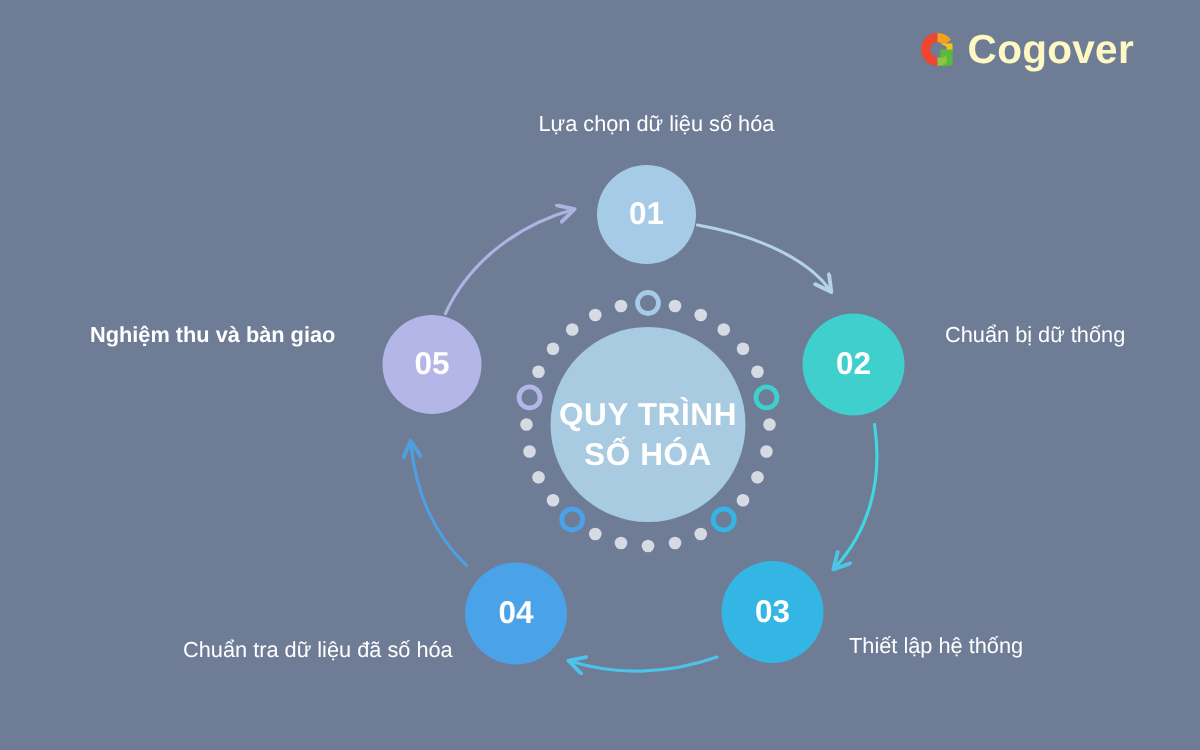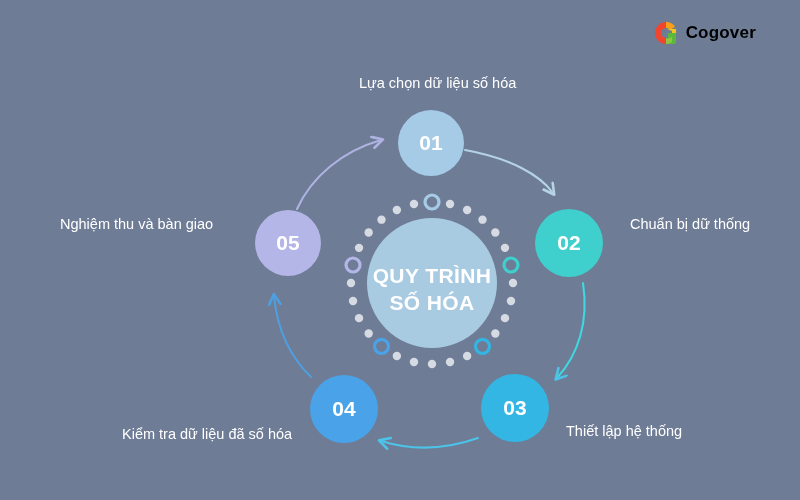--- a/index.html
+++ b/index.html
@@ -30,22 +30,22 @@
     align-items: center;
     gap: 9px;
   }
   .brand-mark {
     width: 22px;
     height: 22px;
     position: relative;
     flex: 0 0 auto;
   }
   .brand-name {
-    color: #000000;
-    font-size: 17px;
+    color: #fef9c3;
+    font-size: 27px;
     font-weight: 700;
     letter-spacing: .2px;
     line-height: 22px;
     white-space: nowrap;
   }
   
   .node-num {
     fill: #ffffff;
     font-family: "Liberation Sans", sans-serif;
     font-size: 21px;
@@ -177,14 +177,14 @@
   </g>
   <g>
     <circle cx="288" cy="243" r="33" fill="#b3b6e6"></circle>
     <text class="node-num" x="288" y="244">05</text>
   </g>
 </svg>
 
 <div class="step-label" style="left:359px; top:74px;">Lựa chọn dữ liệu số hóa</div>
 <div class="step-label" style="left:630px; top:215px;">Chuẩn bị dữ thống</div>
 <div class="step-label" style="left:566px; top:422px;">Thiết lập hệ thống</div>
-<div class="step-label" style="left:122px; top:425px;">Kiểm tra dữ liệu đã số hóa</div>
-<div class="step-label" style="left:60px; top:215px;">Nghiệm thu và bàn giao</div>
+<div class="step-label" style="left:122px; top:425px;">Chuẩn tra dữ liệu đã số hóa</div>
+<div class="step-label" style="left:60px; top:215px;font-weight:bold;">Nghiệm thu và bàn giao</div>
 
 </body></html>

